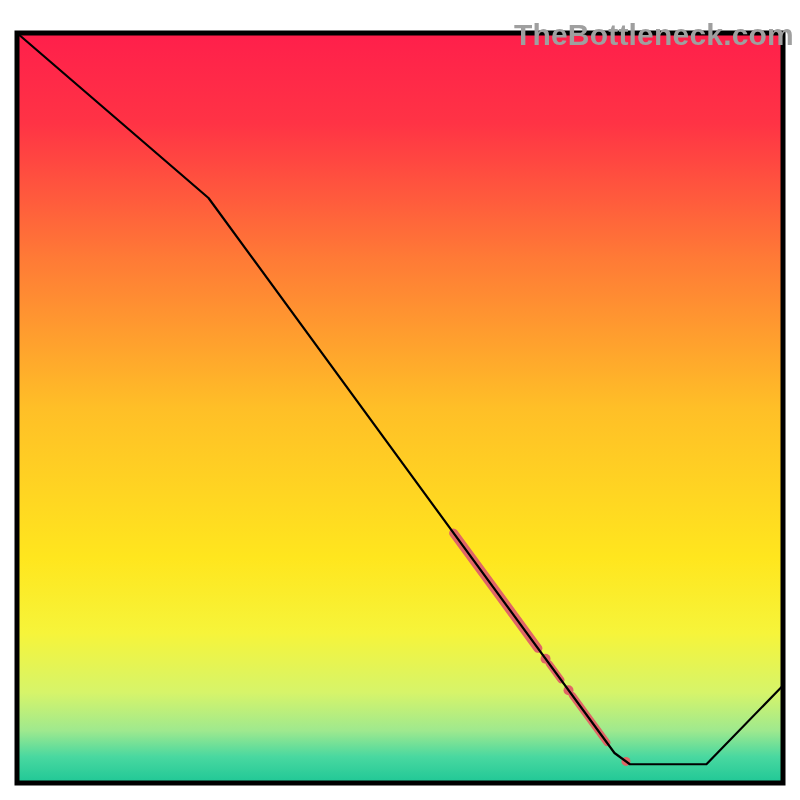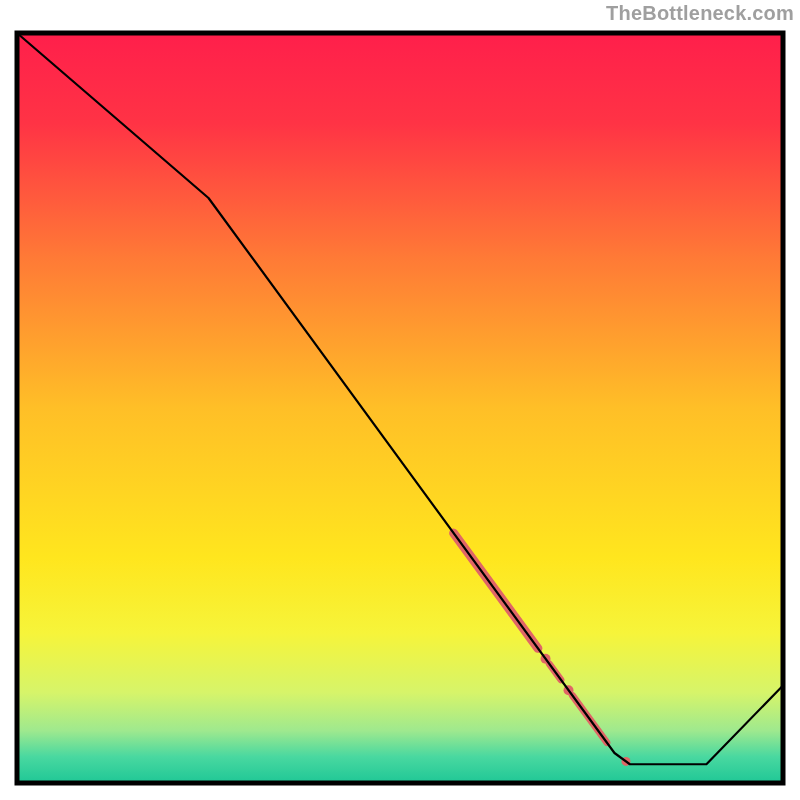--- a/index.html
+++ b/index.html
@@ -14,23 +14,23 @@
   .chart-wrap {
     position: relative;
     width: 800px;
     height: 800px;
   }
   svg {
     display: block;
   }
   .watermark {
     position: absolute;
-    top: 2px;
+    top: 18px;
     right: 6px;
-    font-size: 20px;
+    font-size: 30px;
     font-weight: 600;
     color: #9f9f9f;
     letter-spacing: 0.2px;
     user-select: none;
   }
 </style>
 </head>
 <body>
 
 <div class="chart-wrap">

